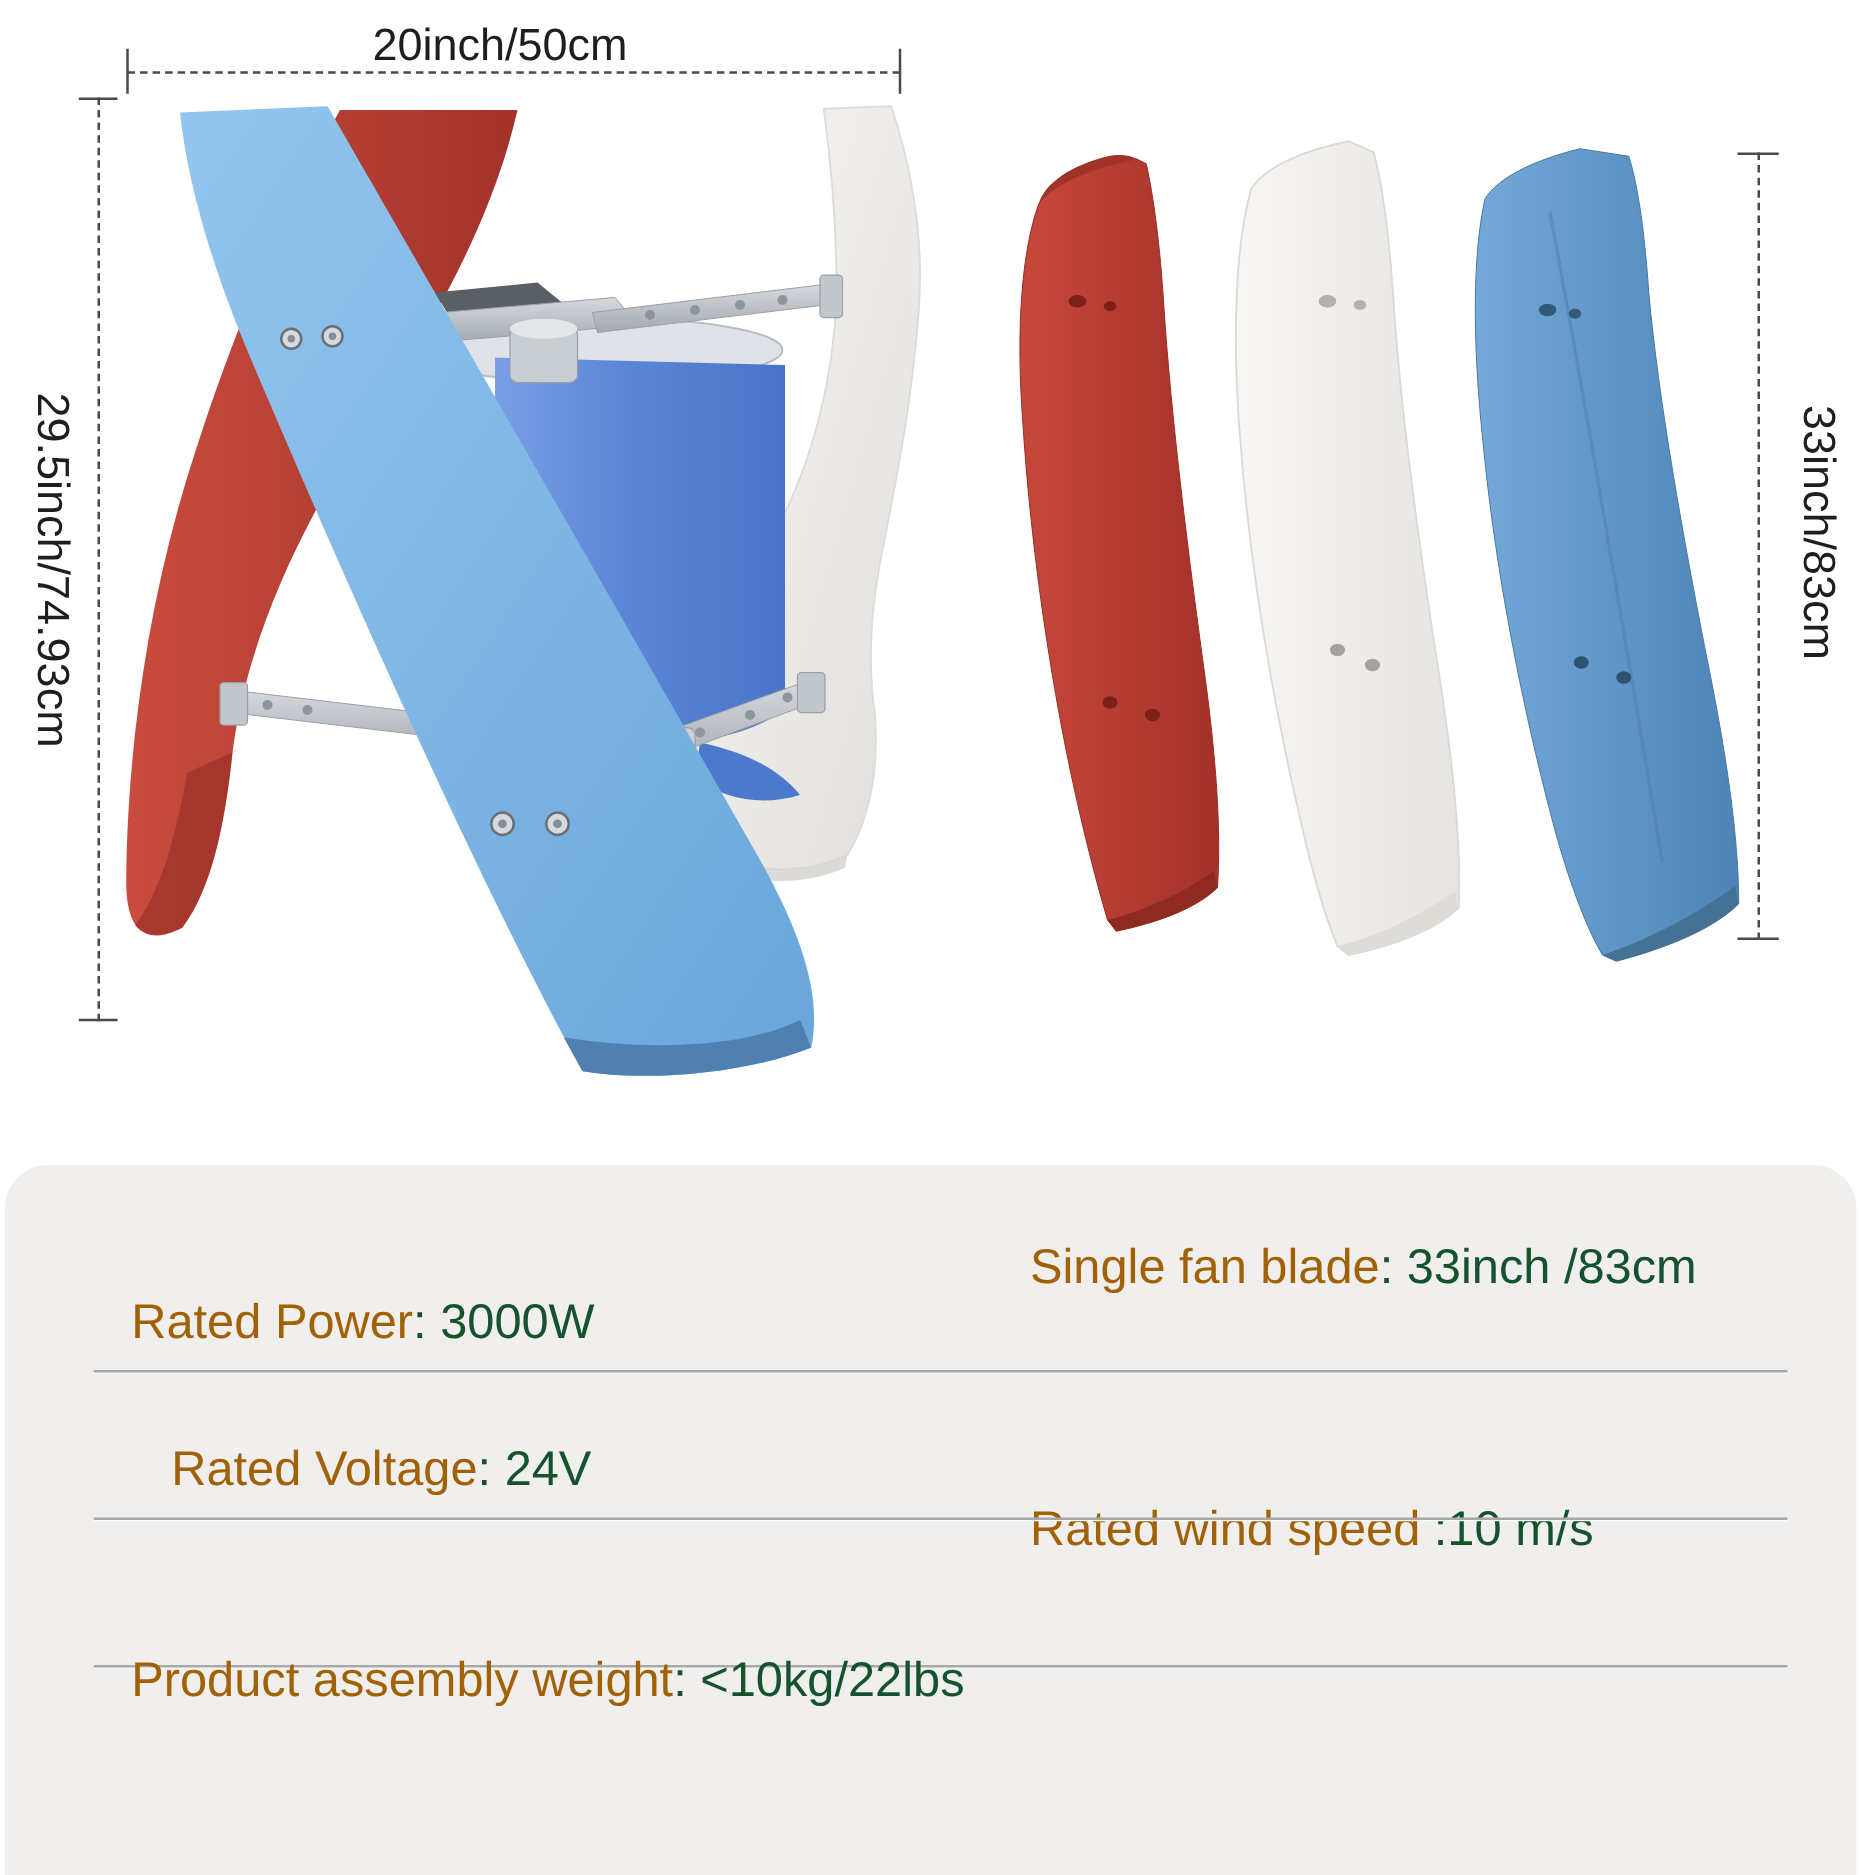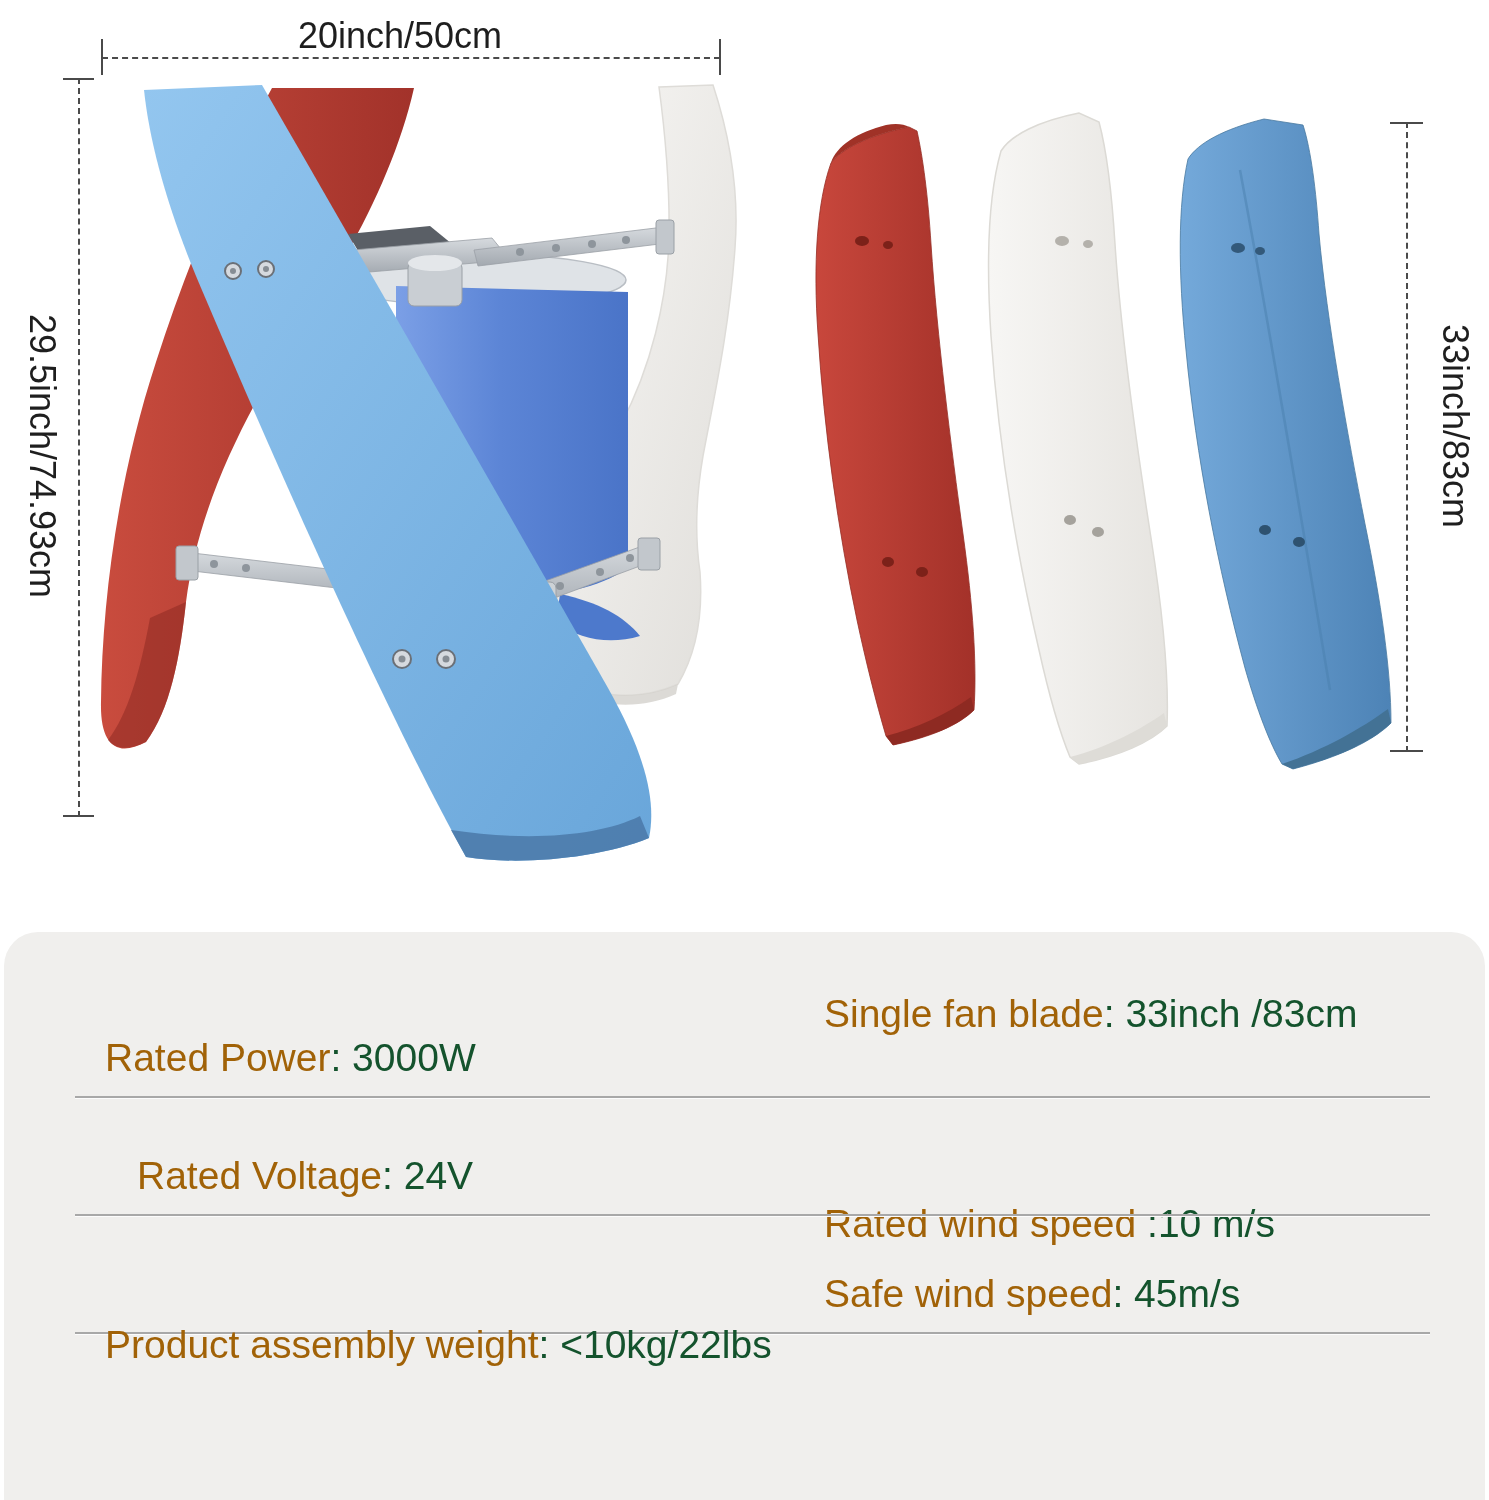--- a/index.html
+++ b/index.html
@@ -213,22 +213,19 @@
   <div class="spec-divider" style="top:1096px;"></div>
 
   <div class="spec-cell col-left" style="top:1152px;margin-left:32px;">
     <span class="lbl">Rated Voltage</span><span class="val">: 24V</span>
   </div>
   <div class="spec-cell col-right" style="top:1152px;margin-top:48px;">
     <span class="lbl">Rated wind speed</span><span class="val"> :10 m/s</span>
   </div>
   <div class="spec-divider" style="top:1214px;"></div>
 
-  <div class="spec-cell col-right" style="top:1270px;">
-    <span class="lbl">Safe wind speed</span><span class="val">: 45m/s</span>
-  </div>
   <div class="spec-divider" style="top:1332px;"></div>
 
   <div class="spec-cell col-left" style="top:1321px;">
     <span class="lbl">Product assembly weight</span><span class="val">: &lt;10kg/22lbs</span>
   </div>
 
 </div>
 
 </body></html>

